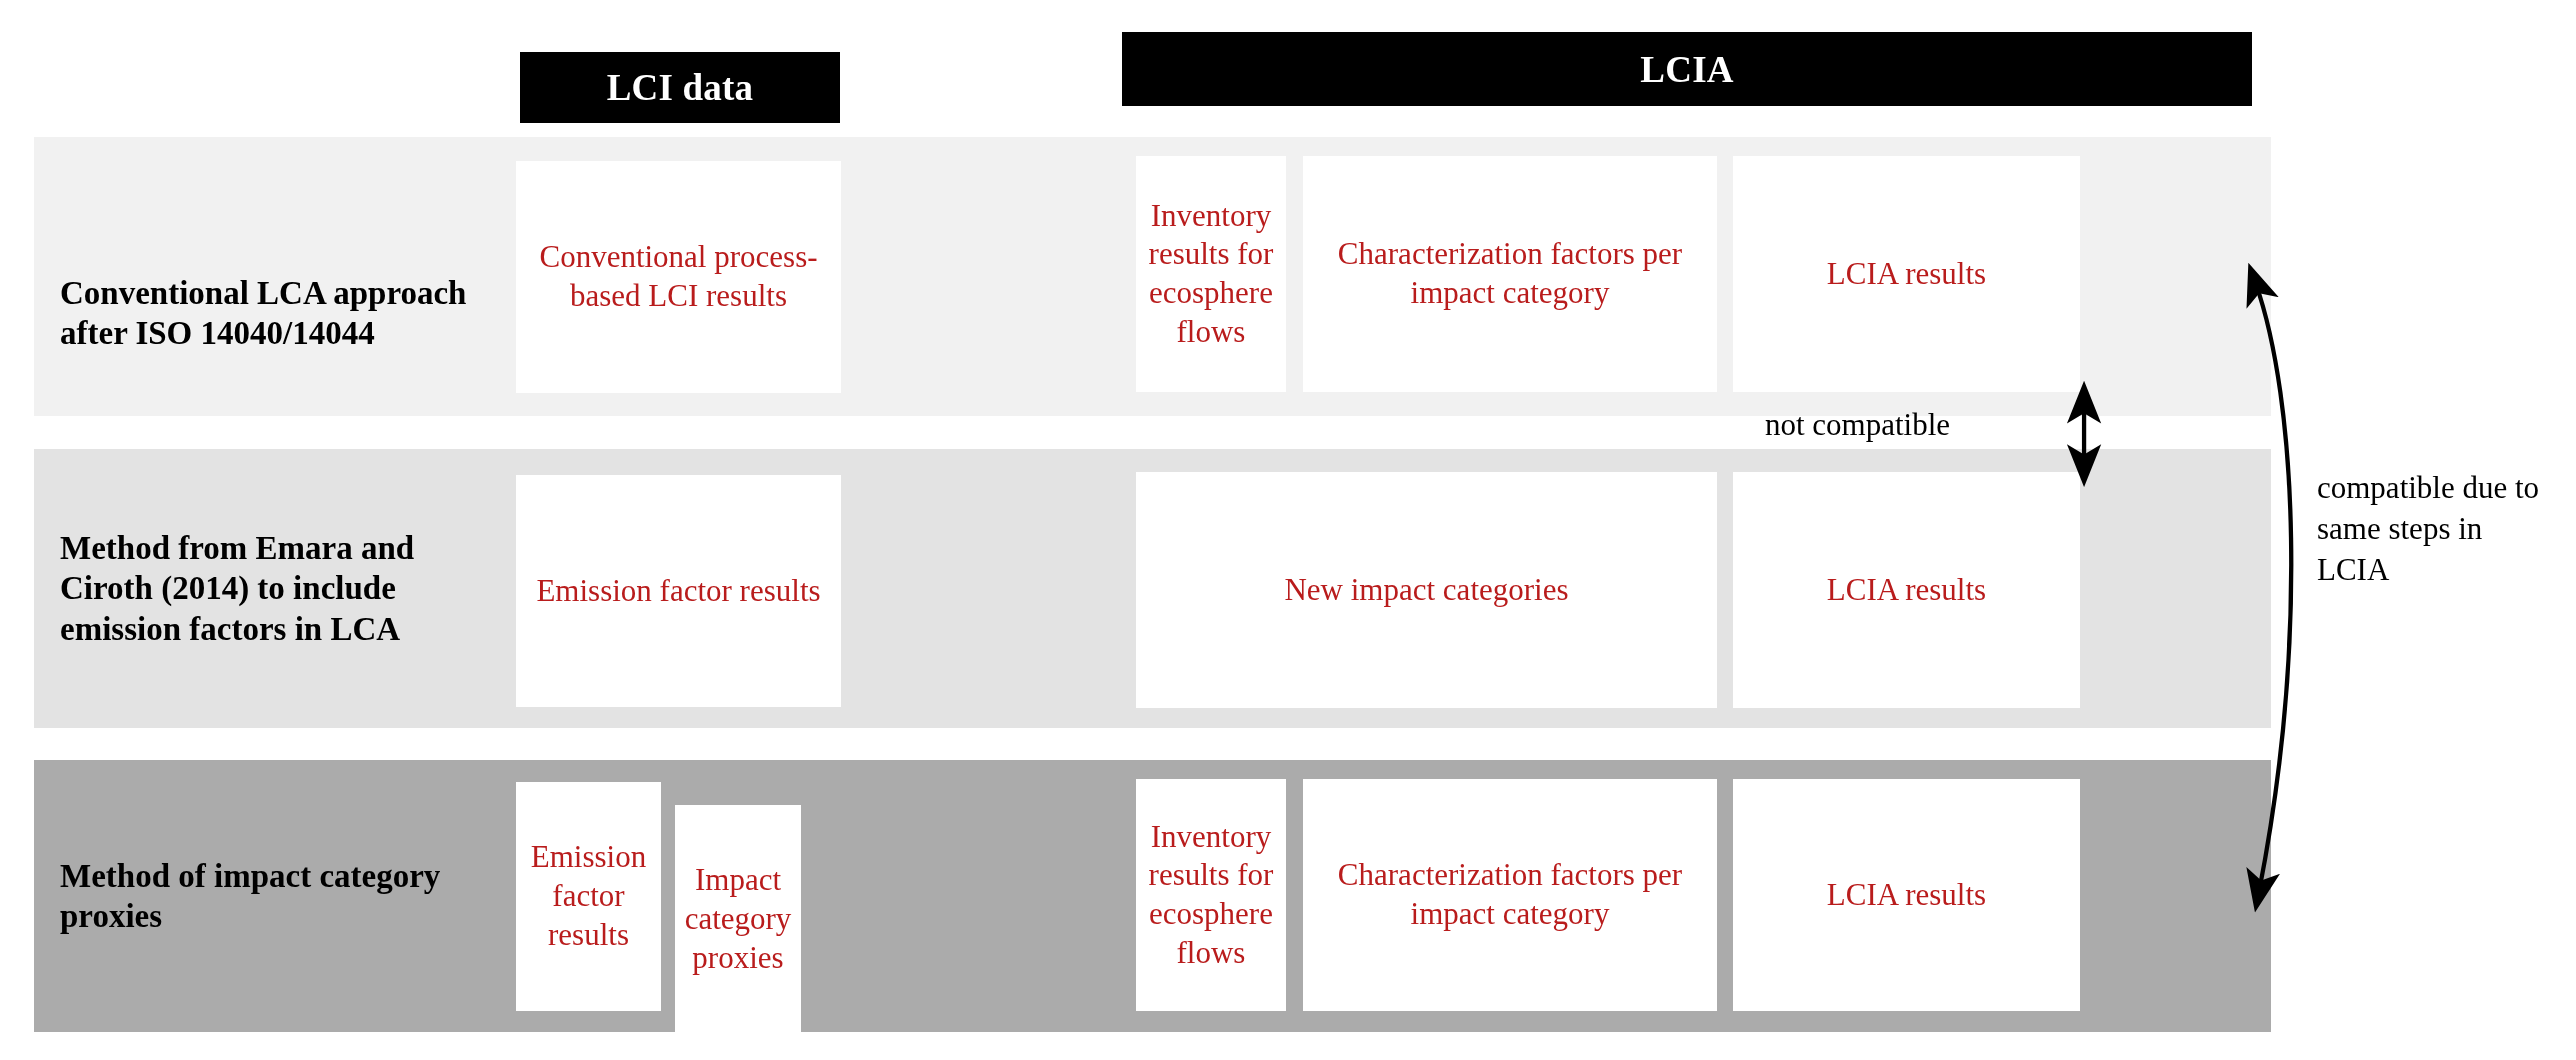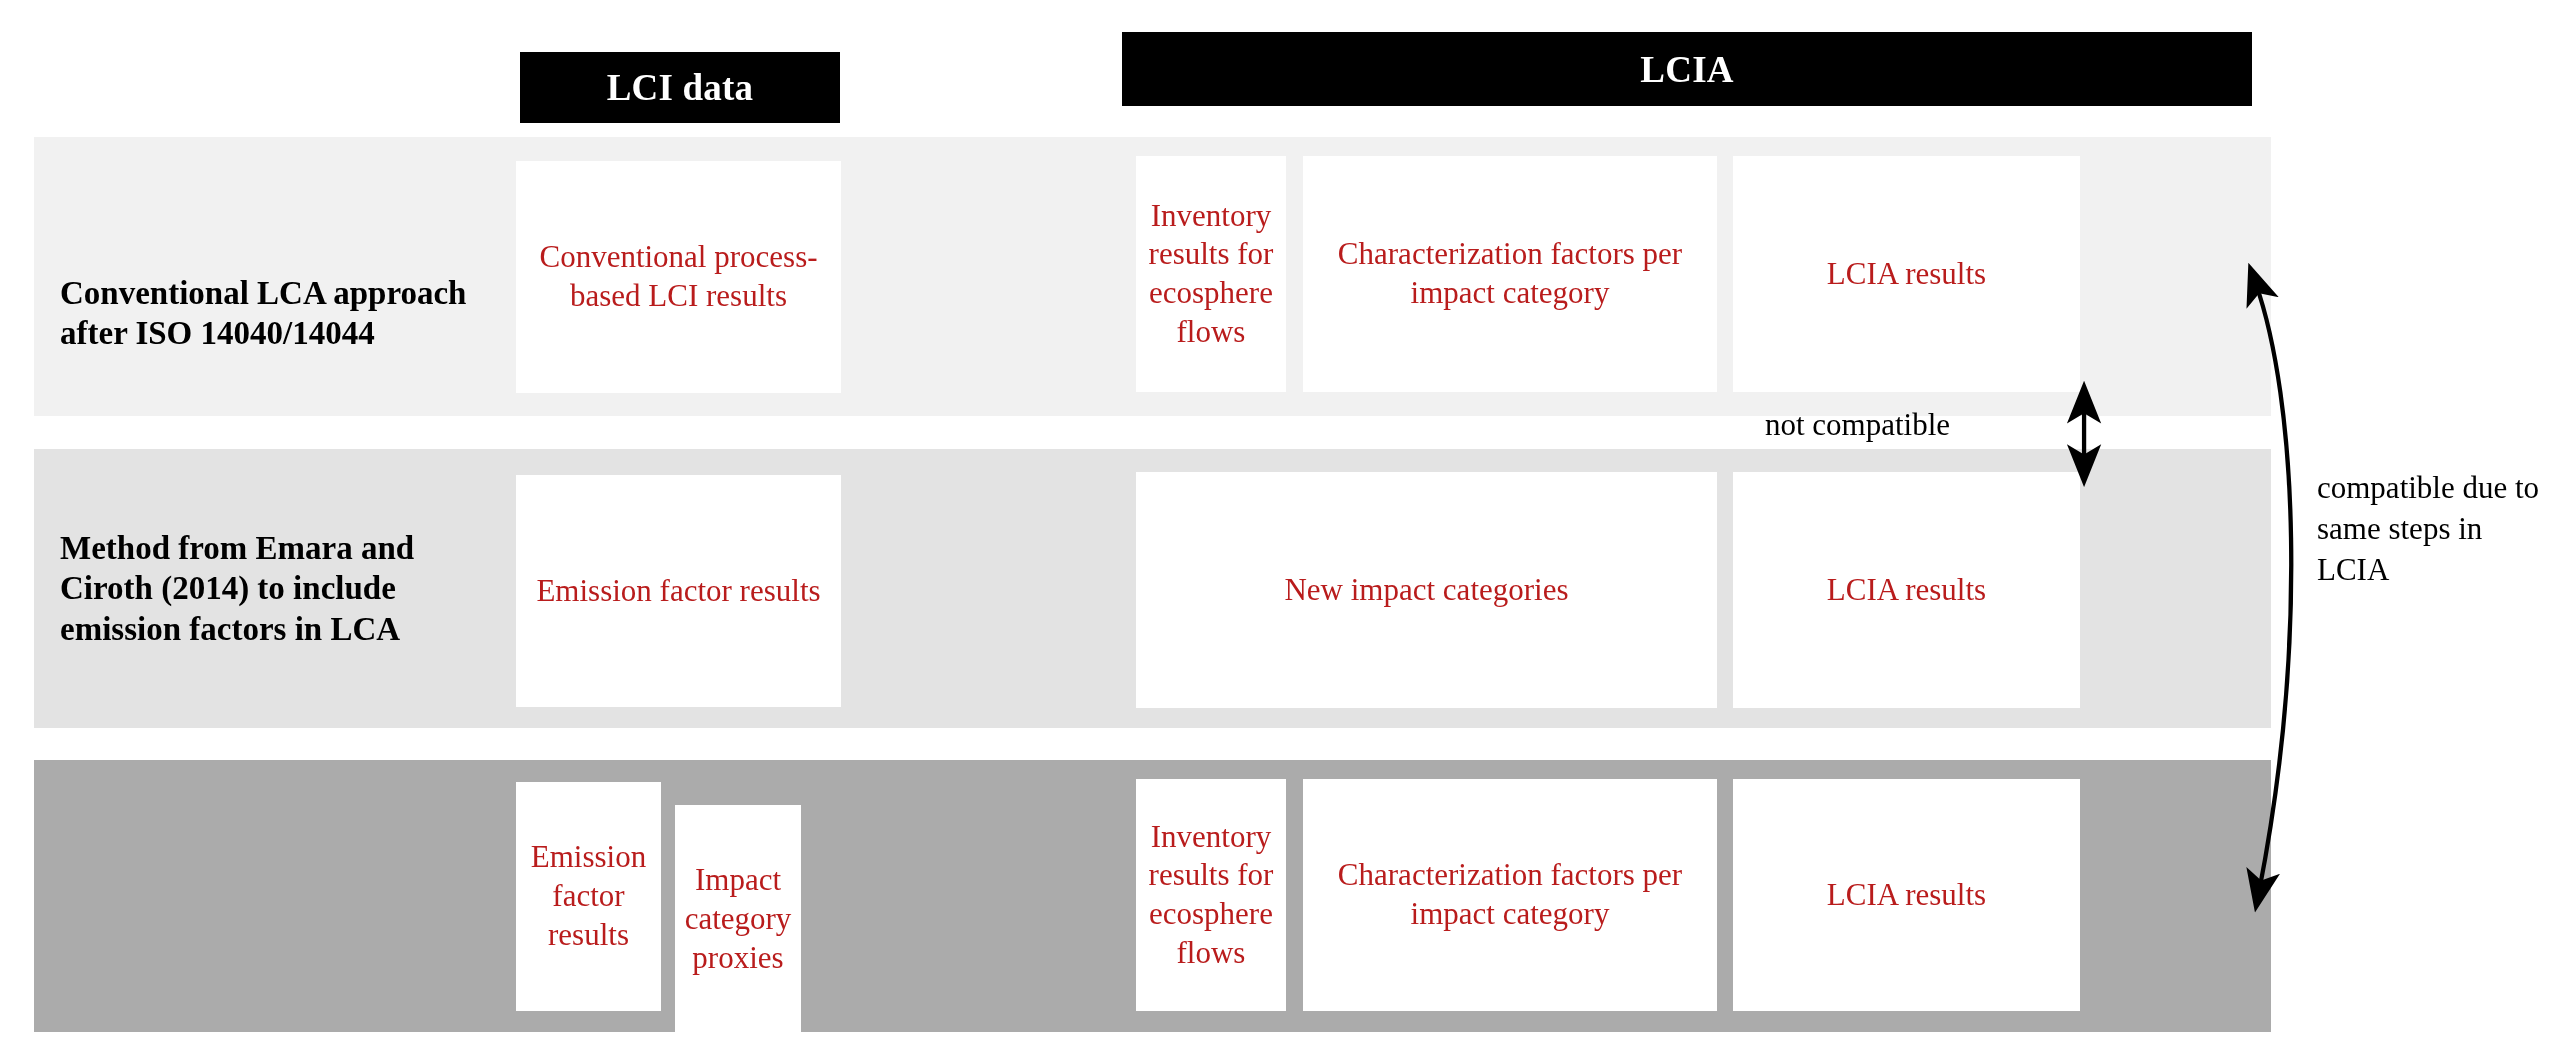--- a/index.html
+++ b/index.html
@@ -106,20 +106,23 @@
   <div class="band" id="band-1"></div>
   <div class="band" id="band-2"></div>
   <div class="band" id="band-3"></div>
 
   <div class="rowlabel" id="lbl-1">
     <span>Conventional LCA approach after ISO 14040/14044</span>
   </div>
   <div class="rowlabel" id="lbl-2">
     <span>Method from Emara and Ciroth (2014) to include emission factors in LCA</span>
   </div>
+  <div class="rowlabel" id="lbl-3">
+    <span>Method of impact category proxies</span>
+  </div>
 
   <div class="box" id="b1-1">Conventional process-based LCI results</div>
   <div class="box" id="b1-2">Inventory results for ecosphere flows</div>
   <div class="box" id="b1-3">Characterization factors per impact category</div>
   <div class="box" id="b1-4">LCIA results</div>
 
   <div class="box" id="b2-1">Emission factor results</div>
   <div class="box" id="b2-2">New impact categories</div>
   <div class="box" id="b2-3">LCIA results</div>
 

